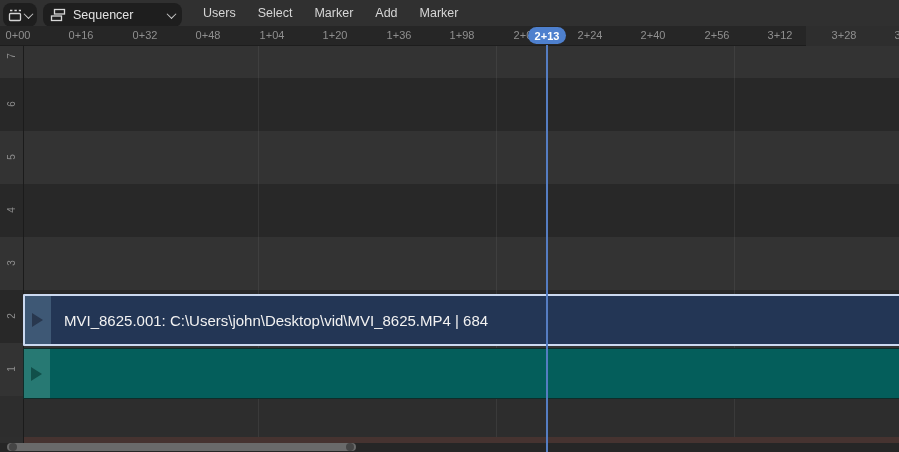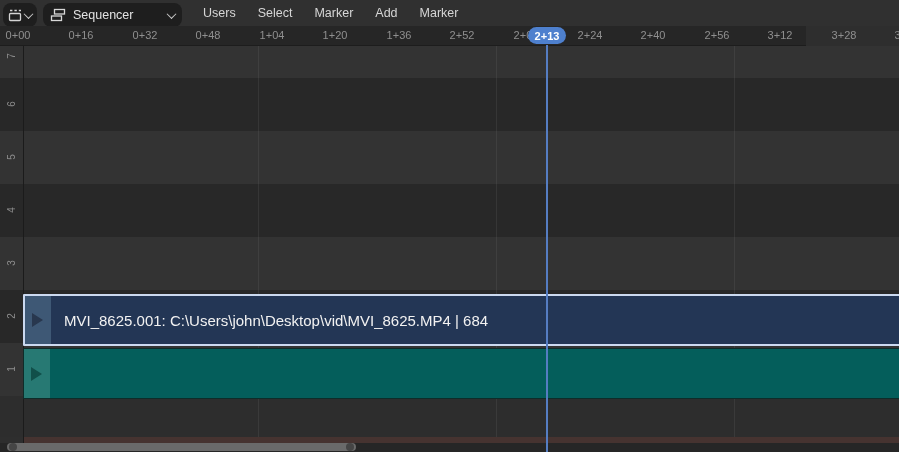--- a/index.html
+++ b/index.html
@@ -100,21 +100,21 @@
   </div>
 
   <div class="ruler">
     <span class="tick" style="left:18px">0+00</span>
     <span class="tick" style="left:81px">0+16</span>
     <span class="tick" style="left:145px">0+32</span>
     <span class="tick" style="left:208px">0+48</span>
     <span class="tick" style="left:272px">1+04</span>
     <span class="tick" style="left:335px">1+20</span>
     <span class="tick" style="left:399px">1+36</span>
-    <span class="tick" style="left:462px">2+52</span>
+    <span class="tick" style="left:462px">1+98</span>
     <span class="tick" style="left:526px">2+08</span>
     <span class="tick" style="left:590px">2+24</span>
     <span class="tick" style="left:653px">2+40</span>
     <span class="tick" style="left:717px">2+56</span>
     <span class="tick" style="left:780px">3+12</span>
     <span class="tick" style="left:844px">3+28</span>
     <span class="tick" style="left:907px">3+44</span>
     <div class="ph-badge">2+13</div>
   </div>
 

